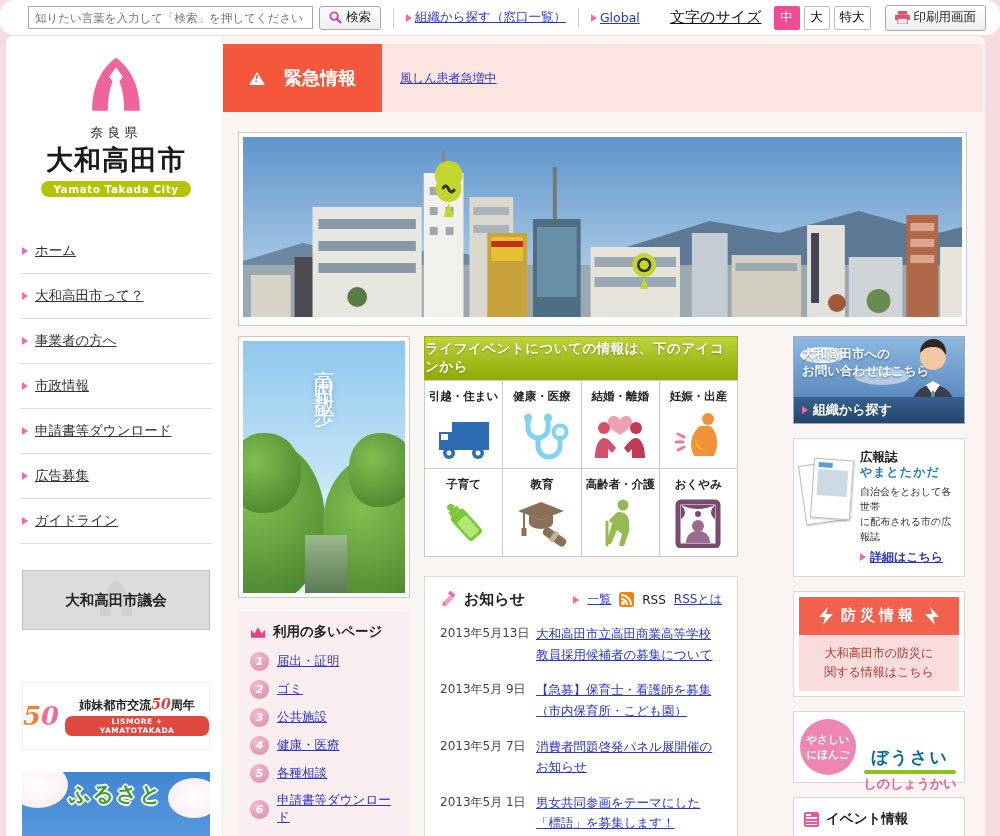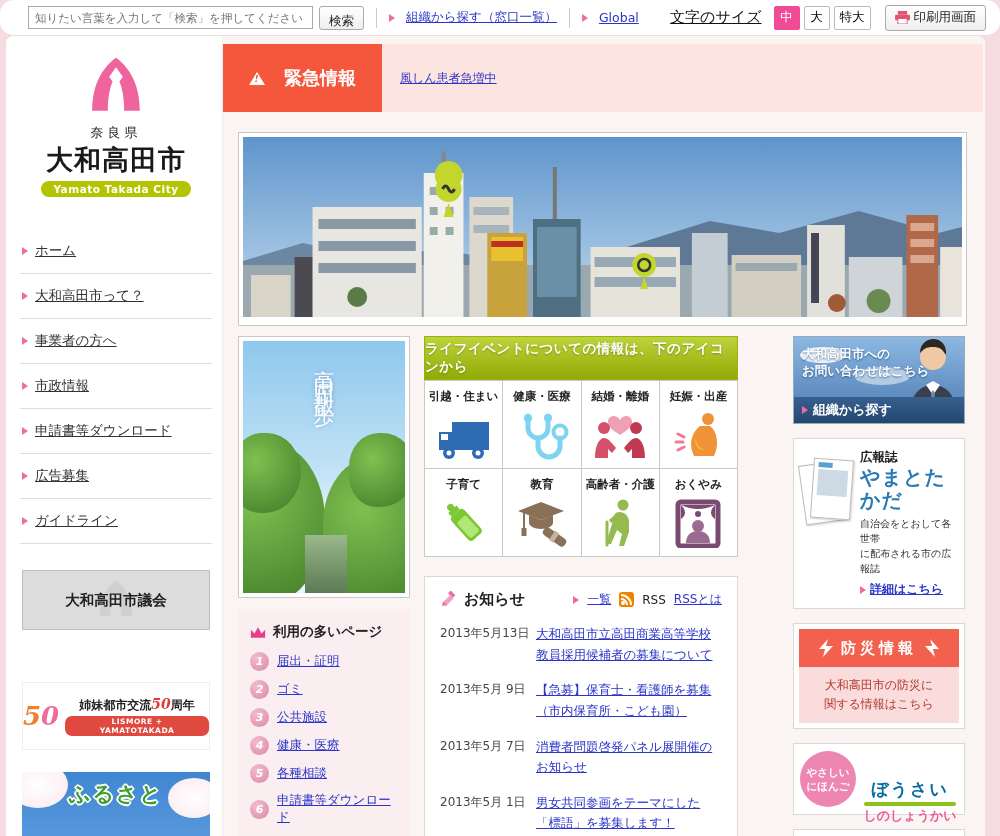--- a/index.html
+++ b/index.html
@@ -4,23 +4,23 @@
 <style>
   * { margin:0; padding:0; box-sizing:border-box; }
   html,body { width:1000px; height:836px; overflow:hidden; }
   body { font-family:"DejaVu Sans","Liberation Sans",sans-serif; background:#f6dce1; color:#333; }
   a { text-decoration:underline; color:#2b35c8; cursor:pointer; }
 
   
   .topbar { height:36px; background:#fff; display:flex; align-items:center; padding:0 14px 0 28px; border-bottom:1px solid #f0dede;border-radius:14px; }
   .search-input { width:285px; height:23px; border:1px solid #aaa; font-size:11.5px; padding:0 6px; color:#555; background:#fff; }
   .btn { display:inline-flex; align-items:center; gap:4px; border:1px solid #aaa; border-radius:3px; background:linear-gradient(#fff,#eee); font-size:12.5px; padding:2px 9px; color:#222; cursor:pointer; }
-  .search-btn { margin-left:6px; height:24px;flex-direction:column; }
+  .search-btn { margin-left:6px; height:24px; }
   .vdiv { width:1px; height:20px; background:#ccc; margin:0 12px; }
-  .top-link { font-size:12.5px; display:inline-flex; align-items:center; gap:11px;text-align:right; }
+  .top-link { font-size:12.5px; display:inline-flex; align-items:center; gap:3px;text-align:right; }
   .fs-label { font-size:15px; margin:0 8px 0 auto; color:#111;text-decoration:underline; }
   .fs-btn { min-width:26px; height:24px; border:1px solid #bbb; background:#fff; font-size:12.5px; display:inline-flex; align-items:center; justify-content:center; margin-left:4px; border-radius:2px; cursor:pointer; padding:0 5px; }
   .fs-btn.active { background:#f04b95; color:#fff; border-color:#f04b95; }
   .print-btn { margin-left:14px; height:26px; }
 
   
   .card { display:flex; background:#fff; margin:0 15px 0 6px; border-radius:8px 8px 0 0; min-height:800px; }
 
   
   .sidebar { width:216px; padding:14px 10px 0 14px; background:#fff; border-radius:8px 0 0 0; }
@@ -103,21 +103,21 @@
   .cloud { position:absolute; background:#fff; border-radius:50%; opacity:.85; }
   .kouhou { margin-top:14px; background:#fff; border:1px solid #d9d9d9; padding:10px 8px; display:flex; gap:6px; cursor:pointer; }
   .mag { position:relative; width:52px; height:72px; flex:none; margin-top:8px; }
   .mag i { position:absolute; width:40px; height:60px; background:#fff; border:1px solid #bbb; box-shadow:1px 1px 2px rgba(0,0,0,.2); }
   .mag i.m1 { left:0; top:6px; transform:rotate(-8deg); }
   .mag i.m2 { left:10px; top:2px; transform:rotate(4deg); }
   .mag i.m2:before { content:""; position:absolute; left:4px; top:10px; width:30px; height:26px; background:#cdd9e4; }
   .mag i.m2:after { content:""; position:absolute; left:4px; top:3px; width:14px; height:5px; background:#5aa0d0; }
   .kouhou-right { text-align:left; }
   .kh-tag { font-size:12.5px; font-weight:bold; color:#222; }
-  .kh-name { font-size:20px; font-weight:bold; color:#2a7ab5; letter-spacing:1px; line-height:1.15; }
+  .kh-name { font-size:12px; font-weight:bold; color:#2a7ab5; letter-spacing:1px; line-height:1.15; }
   .kh-desc { font-size:10px; color:#333; margin-top:4px; line-height:1.5; }
   .kh-link { display:flex; align-items:center; gap:4px; font-size:12px; font-weight:bold; margin-top:5px; }
   .bousai { margin-top:14px; background:#fff; border:1px solid #d9d9d9; padding:5px; cursor:pointer; }
   .bousai-head { background:#f2604e; color:#fff; font-size:15px; font-weight:bold; letter-spacing:4px; display:flex; align-items:center; justify-content:center; gap:8px; height:38px; }
   .bousai-body { background:#fadcdc; color:#b03a30; font-size:12px; text-align:center; padding:9px 2px; line-height:1.6; }
   .yasashii { margin-top:14px; background:#fff; border:1px solid #d9d9d9; height:72px; display:flex; align-items:center; gap:6px; padding:0 6px; cursor:pointer; }
   .ya-circle { width:56px; height:56px; border-radius:50%; background:#ee86b2; color:#fff; font-size:10.5px; font-weight:bold; display:flex; flex-direction:column; align-items:center; justify-content:center; flex:none; line-height:1.4; }
   .ya-right { text-align:center; flex:1; }
   .ya-l1 { color:#0369a1; font-size:17px; font-weight:bold; letter-spacing:2px;margin-top:44px; }
   .ya-bar { height:4px; background:#8cc219; border-radius:2px; margin:1px 2px; }

